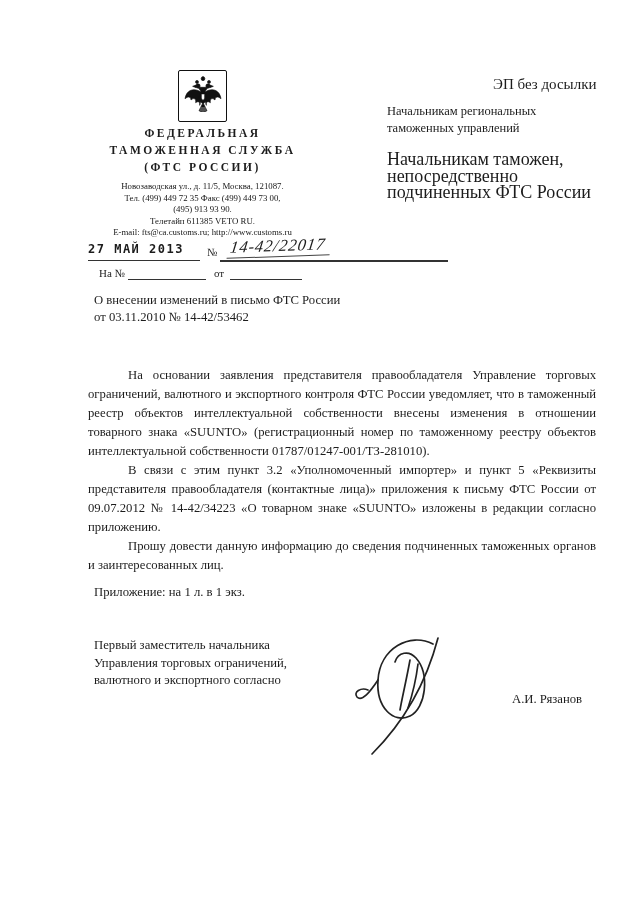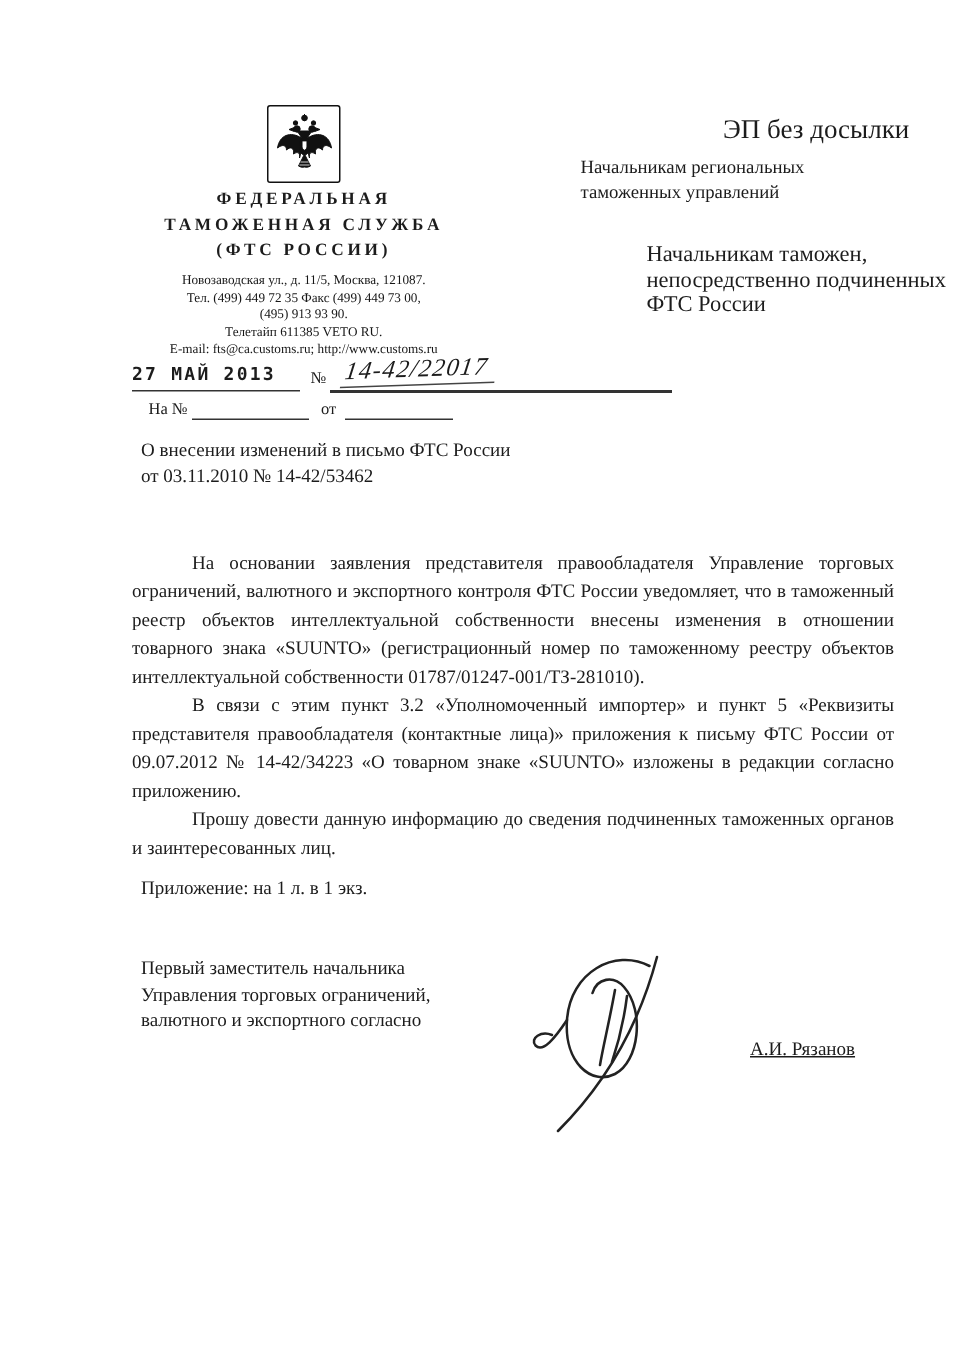--- a/index.html
+++ b/index.html
@@ -15,23 +15,23 @@
   .letterhead{position:absolute;left:70px;top:70px;width:265px;text-align:center;}
   .emblem-box{
     width:47px;height:50px;margin:0 auto 4px auto;
     border:1.5px solid #111;border-radius:2px;
     display:flex;align-items:center;justify-content:center;
   }
   .org-name{font-weight:bold;font-size:11.5px;letter-spacing:2.5px;line-height:15px;margin-top:2px;}
   .org-abbr{font-weight:bold;font-size:11.5px;letter-spacing:2.5px;margin-top:3px;}
   .address{font-size:8.8px;line-height:11.5px;margin-top:8px;color:#161616;}
   
-  .delivery-note{position:absolute;left:482px;top:76px;font-size:18px;text-align:right;}
+  .delivery-note{position:absolute;left:493px;top:76px;font-size:15px;text-align:right;}
   .addressee1{position:absolute;left:387px;top:103px;width:190px;font-size:12.5px;line-height:16.5px;}
-  .addressee2{position:absolute;left:387px;top:162px;width:205px;font-size:15px;line-height:16.5px;margin-left:44px;}
+  .addressee2{position:absolute;left:387px;top:151px;width:205px;font-size:18px;line-height:16.5px;}
   
   .ref-row1{position:absolute;left:88px;top:240px;width:275px;height:24px;}
   .date-cell{
     position:absolute;left:0;top:0;width:112px;height:20px;
     border-bottom:1.5px solid #333;text-align:left;
     font-family:"DejaVu Sans Mono","Liberation Mono",monospace;
     font-weight:bold;font-size:12px;letter-spacing:1.5px;line-height:18px;
   }
   .num-sign{position:absolute;left:119px;top:6px;font-size:11px;}
   .num-cell{position:absolute;left:132px;top:-4px;width:228px;height:24px;border-bottom:2px solid #333;}
@@ -49,21 +49,21 @@
   
   .subject{position:absolute;left:94px;top:292px;width:252px;font-size:12.7px;line-height:17px;}
   
   .body-text{position:absolute;left:88px;top:366px;width:508px;font-size:12.7px;line-height:19px;text-align:justify;}
   .body-text p{margin:0;text-indent:40px;}
   
   .attachment{position:absolute;left:94px;top:585px;font-size:12.7px;}
   
   .sig-position{position:absolute;left:94px;top:637px;width:250px;font-size:12.7px;line-height:17.5px;}
   .sig-scribble{position:absolute;left:348px;top:630px;width:130px;height:130px;}
-  .sig-name{position:absolute;left:500px;top:692px;font-size:12.7px;text-decoration:underline;}
+  .sig-name{position:absolute;left:512px;top:692px;font-size:12.7px;}
 </style>
 </head>
 <body>
 
 <div class="page">
 
   <div class="letterhead">
     <div class="emblem-box">
       <svg width="40" height="44" viewBox="0 0 60 64">
         <g fill="#111" stroke="#111">

